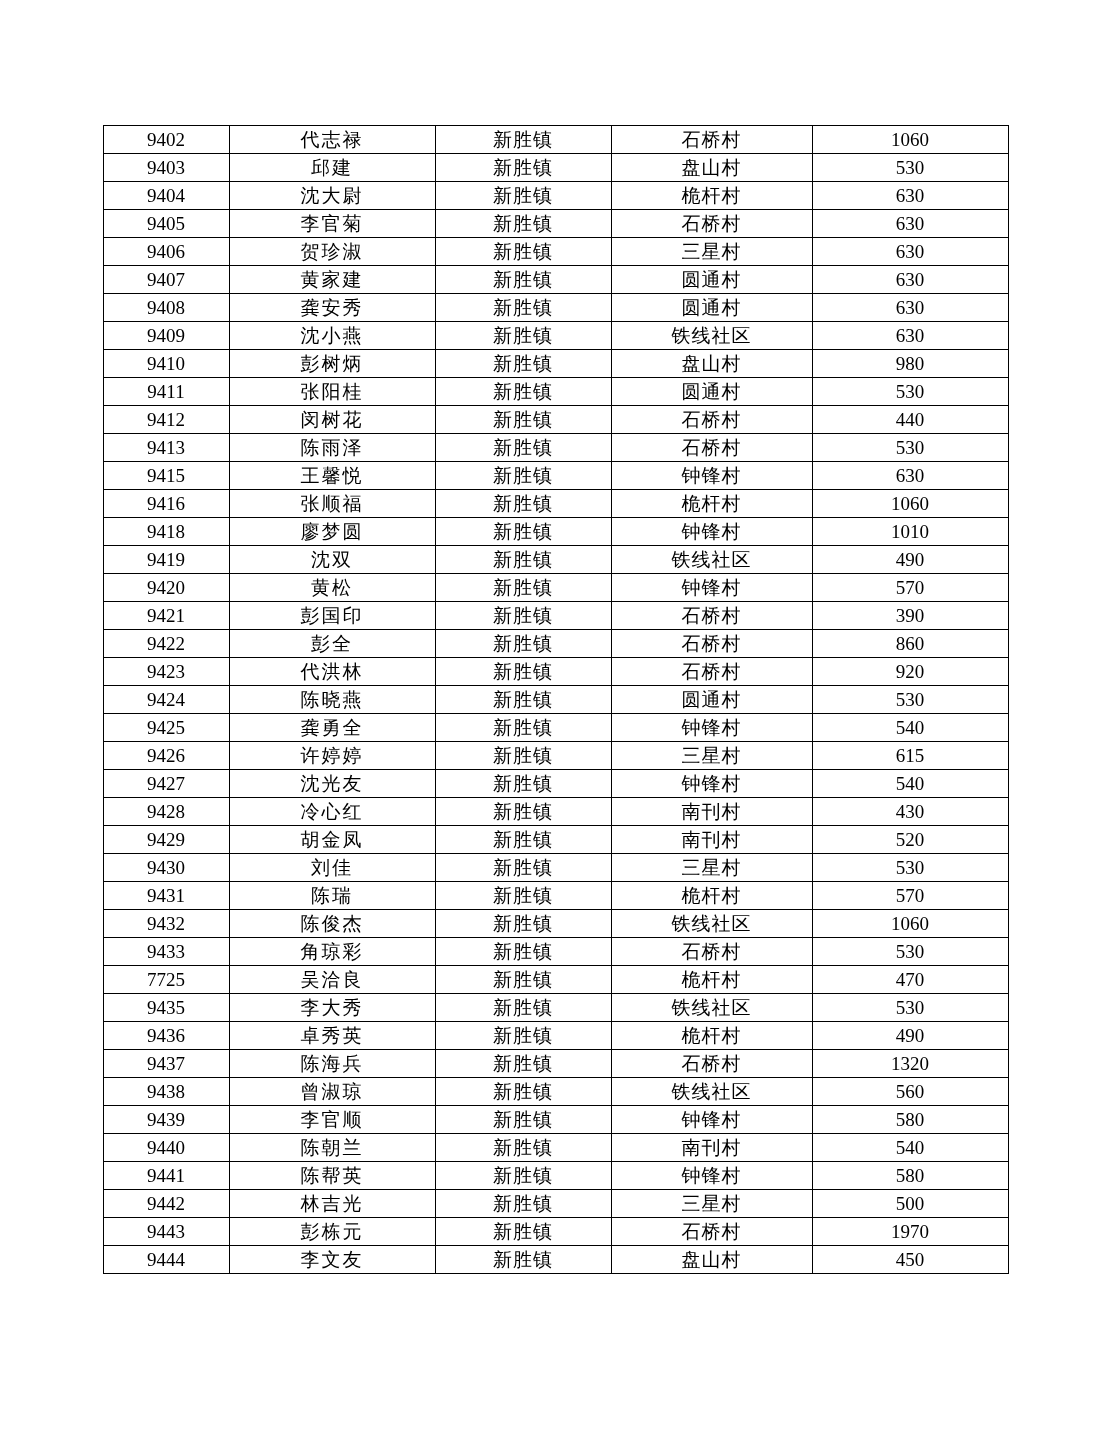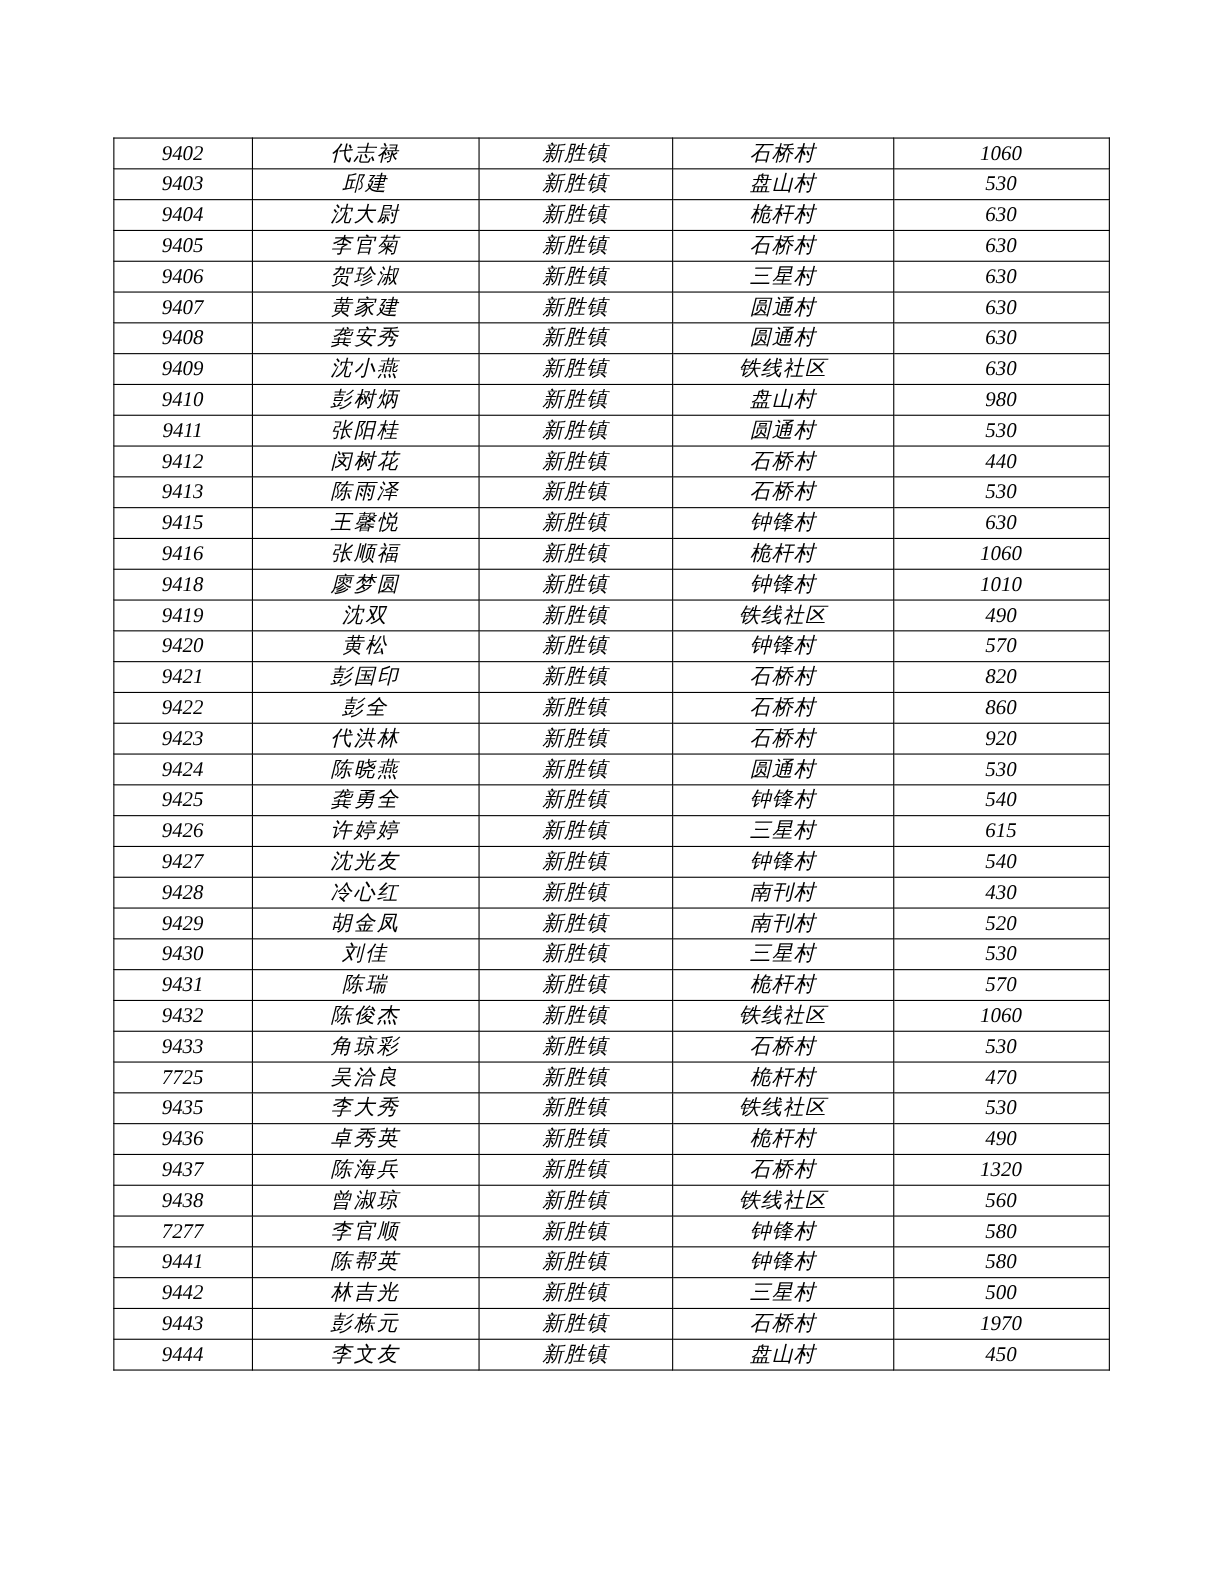--- a/index.html
+++ b/index.html
@@ -21,21 +21,20 @@
     padding: 125px 0 0 0;
   }
   .table-wrap {
     margin: 0 auto;
     width: 900px;
   }
   table.data {
     border-collapse: collapse;
     width: 900px;
     table-layout: fixed;
-    font-style: italic;
   }
   table.data td {
     border: 1px solid #000000;
     height: 27px;
     line-height: 27px;
     padding: 0;
     text-align: center;
     vertical-align: middle;
     font-size: 19px;
     white-space: nowrap;
@@ -171,21 +170,21 @@
             <td class="c-name">黄松</td>
             <td class="c-town">新胜镇</td>
             <td class="c-village">钟锋村</td>
             <td class="c-amount">570</td>
           </tr>
           <tr>
             <td class="c-id">9421</td>
             <td class="c-name">彭国印</td>
             <td class="c-town">新胜镇</td>
             <td class="c-village">石桥村</td>
-            <td class="c-amount">820</td>
+            <td class="c-amount">390</td>
           </tr>
           <tr>
             <td class="c-id">9422</td>
             <td class="c-name">彭全</td>
             <td class="c-town">新胜镇</td>
             <td class="c-village">石桥村</td>
             <td class="c-amount">860</td>
           </tr>
           <tr>
             <td class="c-id">9423</td>
@@ -293,25 +292,32 @@
             <td class="c-amount">1320</td>
           </tr>
           <tr>
             <td class="c-id">9438</td>
             <td class="c-name">曾淑琼</td>
             <td class="c-town">新胜镇</td>
             <td class="c-village">铁线社区</td>
             <td class="c-amount">560</td>
           </tr>
           <tr>
-            <td class="c-id">7277</td>
+            <td class="c-id">9439</td>
             <td class="c-name">李官顺</td>
             <td class="c-town">新胜镇</td>
             <td class="c-village">钟锋村</td>
             <td class="c-amount">580</td>
+          </tr>
+          <tr>
+            <td class="c-id">9440</td>
+            <td class="c-name">陈朝兰</td>
+            <td class="c-town">新胜镇</td>
+            <td class="c-village">南刊村</td>
+            <td class="c-amount">540</td>
           </tr>
           <tr>
             <td class="c-id">9441</td>
             <td class="c-name">陈帮英</td>
             <td class="c-town">新胜镇</td>
             <td class="c-village">钟锋村</td>
             <td class="c-amount">580</td>
           </tr>
           <tr>
             <td class="c-id">9442</td>

